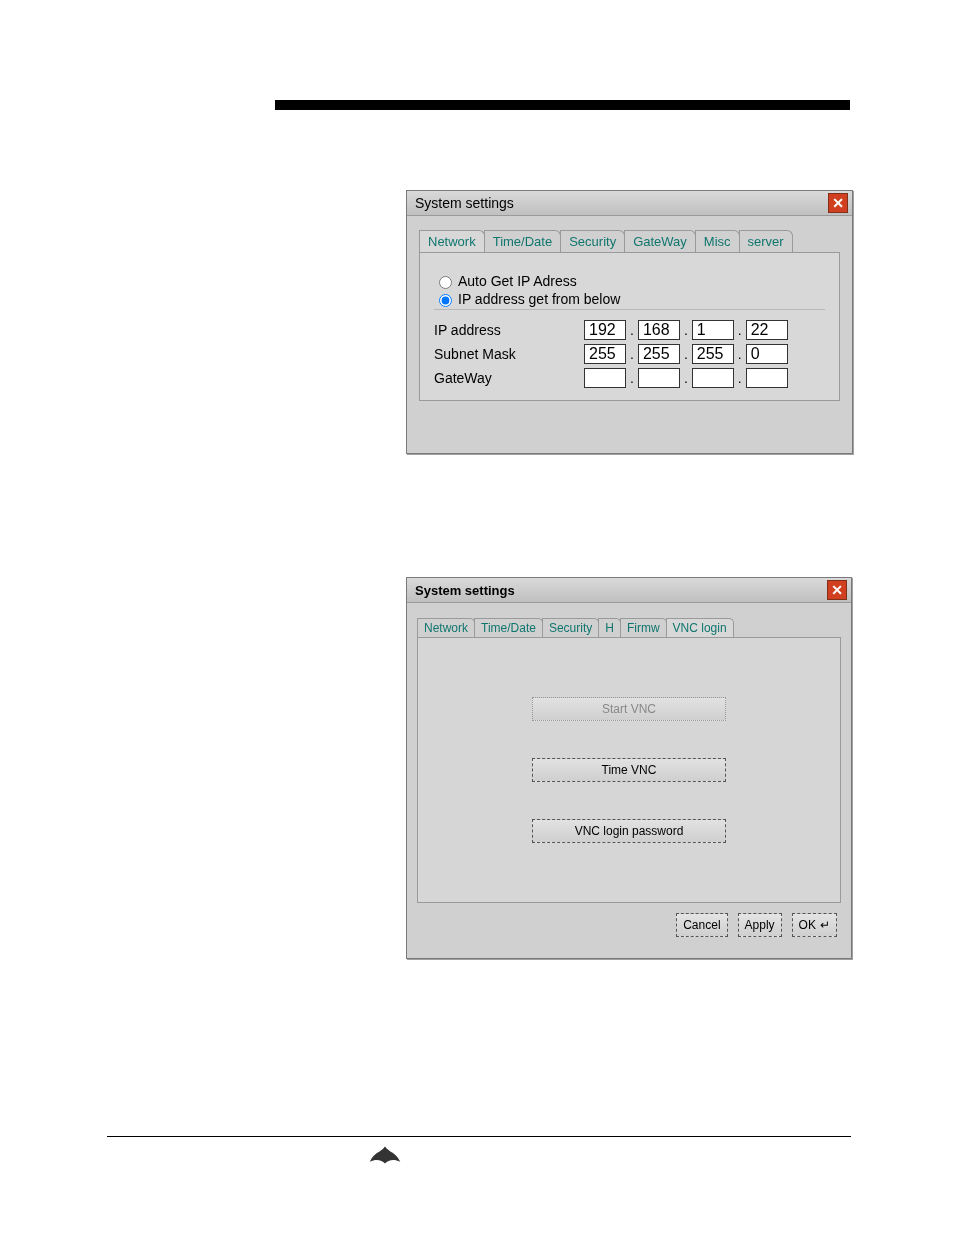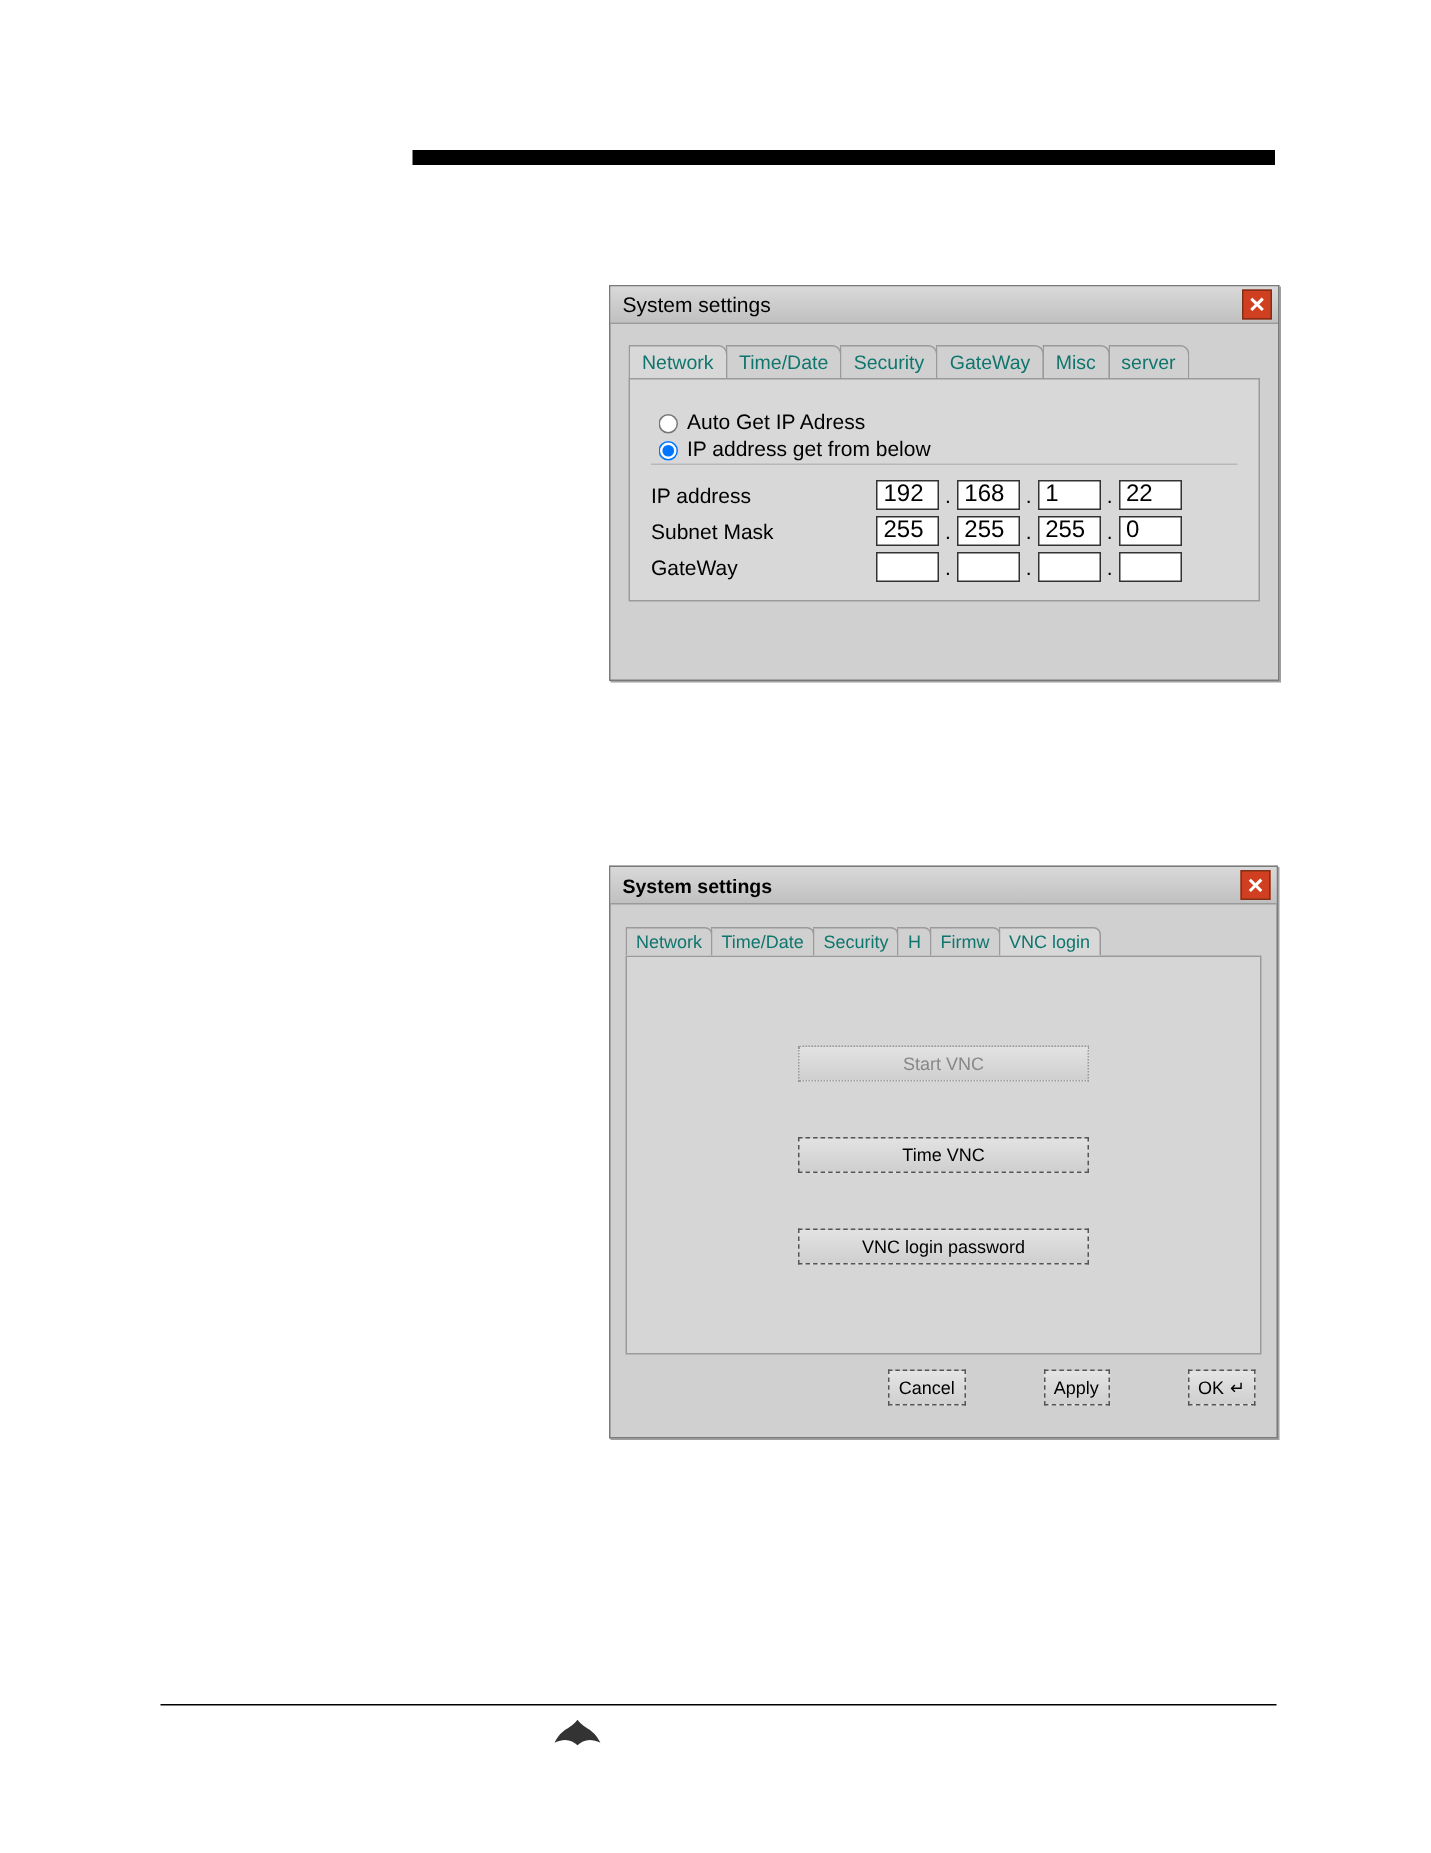--- a/index.html
+++ b/index.html
@@ -24,21 +24,21 @@
   .dot{margin:0 4px;}
   
   .dlg2{left:406px;top:577px;width:444px;height:380px;}
   .dlg2 .titlebar span{font-weight:bold;font-size:13px;}
   .tabs2{display:flex;align-items:flex-end;height:26px;padding:8px 10px 0 10px;font-size:12px;}
   .tabs2 .tab{padding:2px 6px;border-top-right-radius:5px;}
   .tabpanel2{margin:0 10px 10px 10px;border:1px solid #9a9a9a;background:#d6d6d6;height:264px;display:flex;flex-direction:column;align-items:center;justify-content:center;gap:37px;}
   .vnc-btn{width:194px;height:24px;font-size:12px;border:1px dashed #555;background:linear-gradient(to bottom,#e2e2e2,#cfcfcf);cursor:pointer;}
   .vnc-btn.disabled{color:#888;border:1px dotted #999;}
   .btn-row{display:flex;justify-content:flex-end;gap:10px;padding:0 14px 10px 0;}
-  .std-btn{height:24px;padding:0 6px;font-size:12px;border:1px dashed #555;background:linear-gradient(to bottom,#e4e4e4,#cfcfcf);cursor:pointer;display:inline-flex;align-items:center;gap:4px;margin-left:42px;}
+  .std-btn{height:24px;padding:0 6px;font-size:12px;border:1px dashed #555;background:linear-gradient(to bottom,#e4e4e4,#cfcfcf);cursor:pointer;display:inline-flex;align-items:center;gap:4px;}
   .enter-glyph{font-size:12px;}
   
   .thin-rule{position:absolute;left:107px;top:1136px;width:744px;height:1px;background:#000;}
   .logo{position:absolute;left:368px;top:1144px;width:34px;height:22px;}
   .logo svg{width:100%;height:100%;}
 </style>
 </head>
 <body>
 
 <div class="page">

